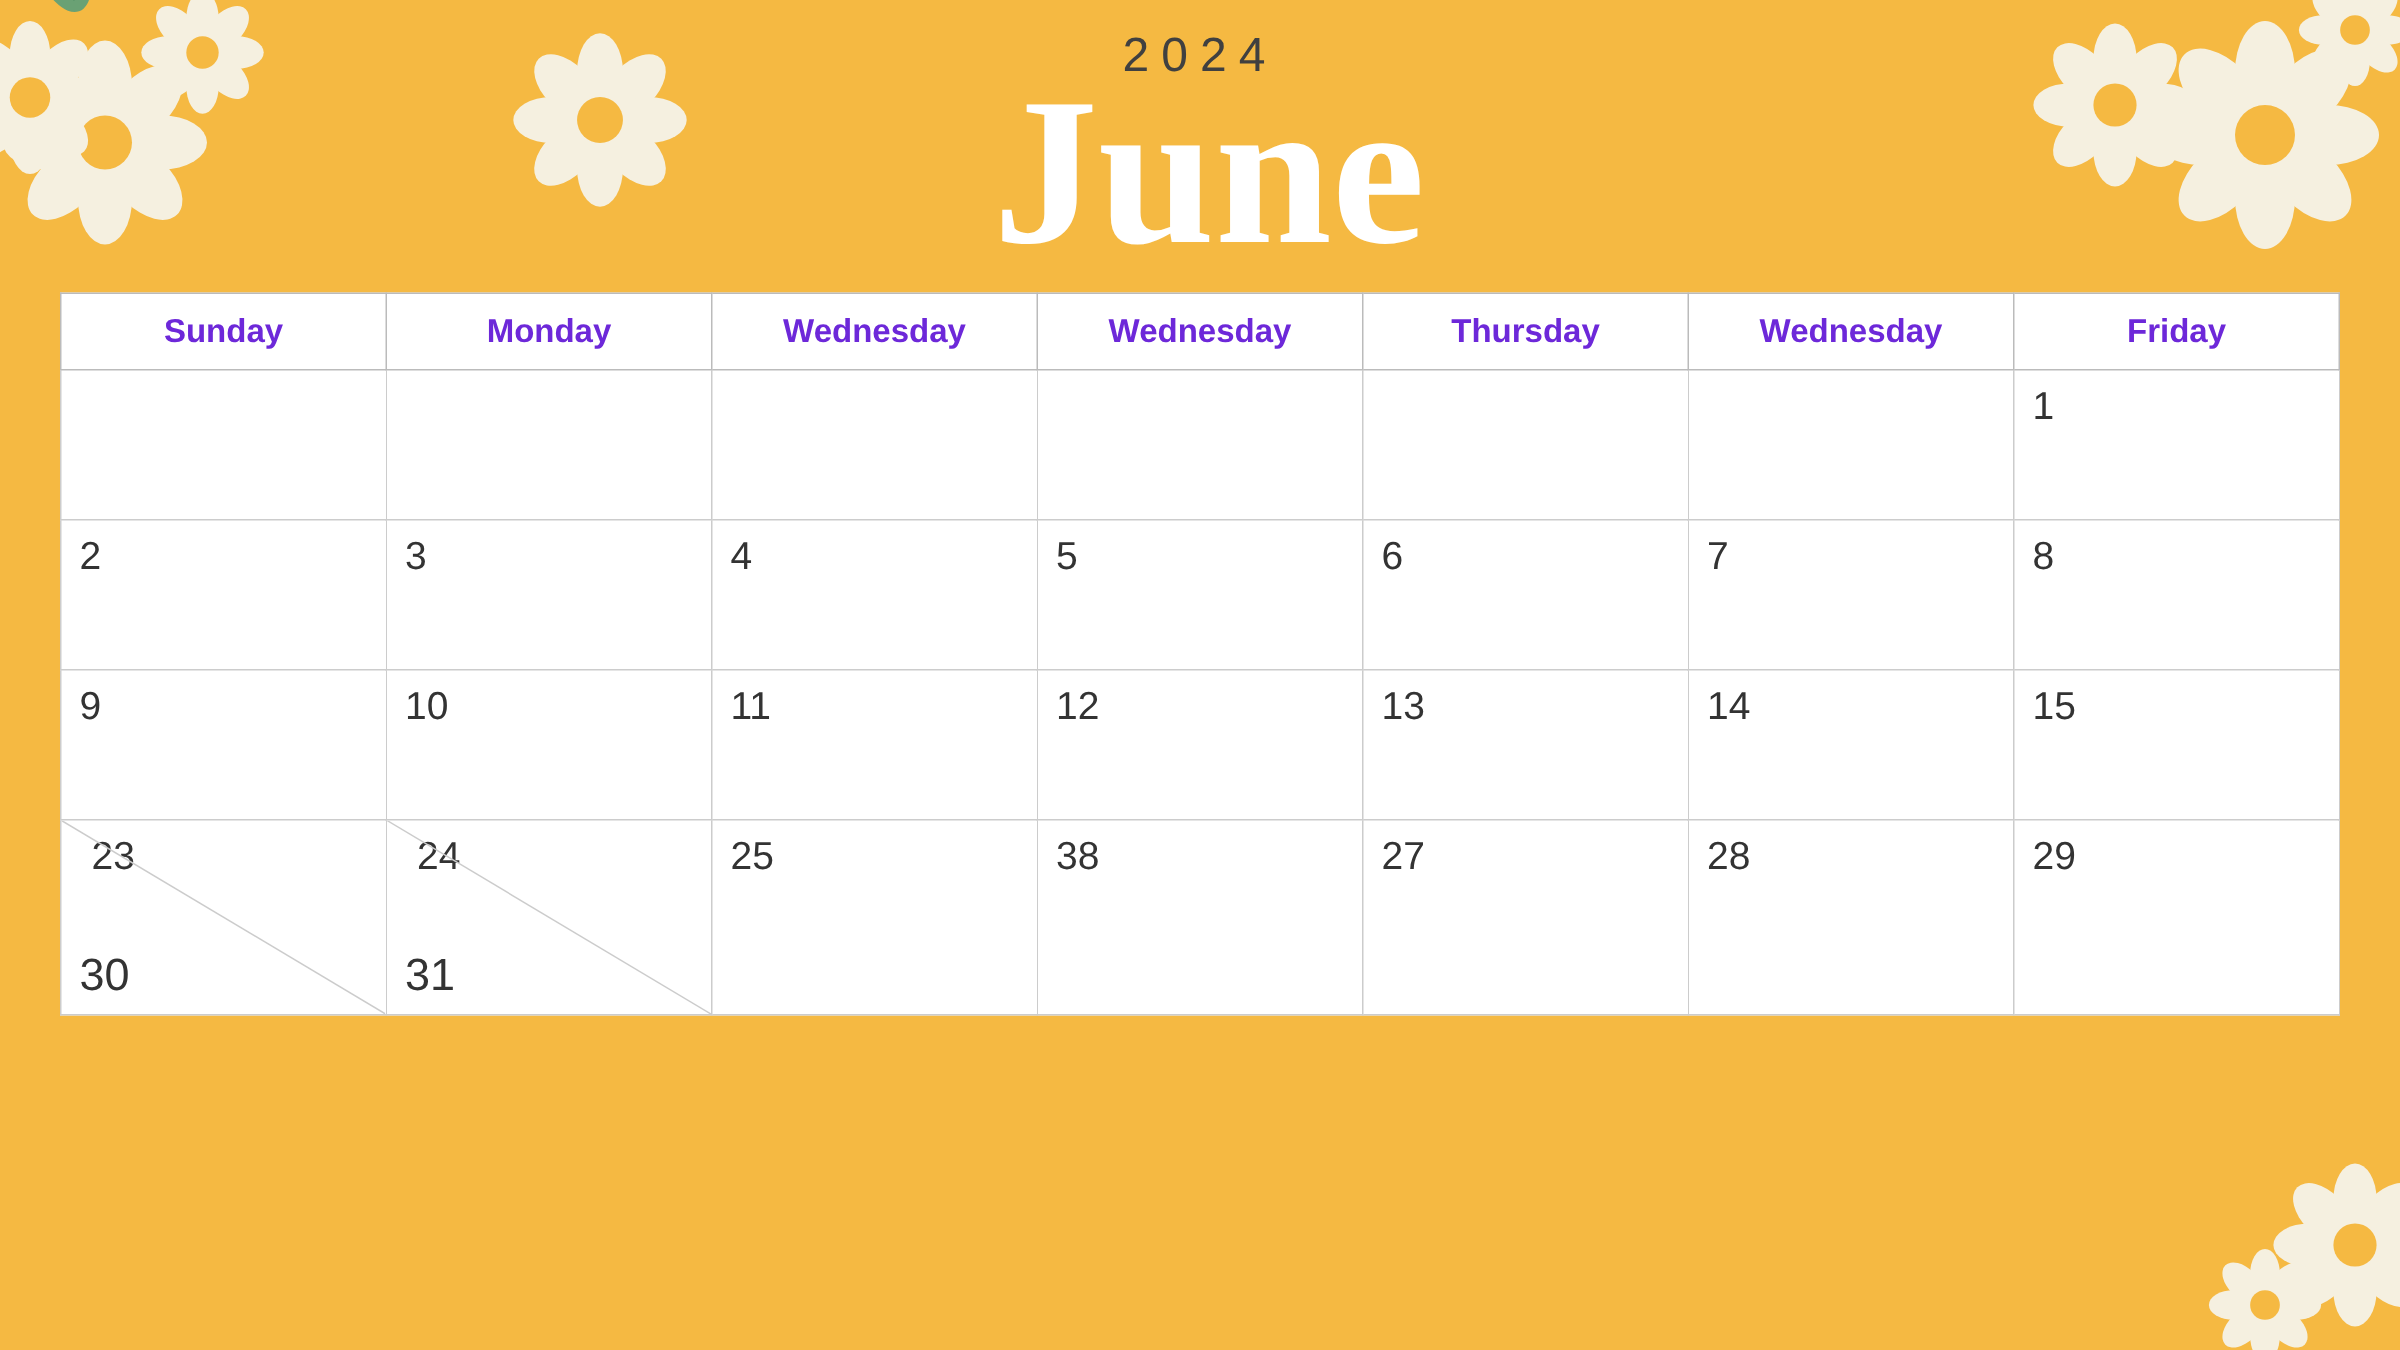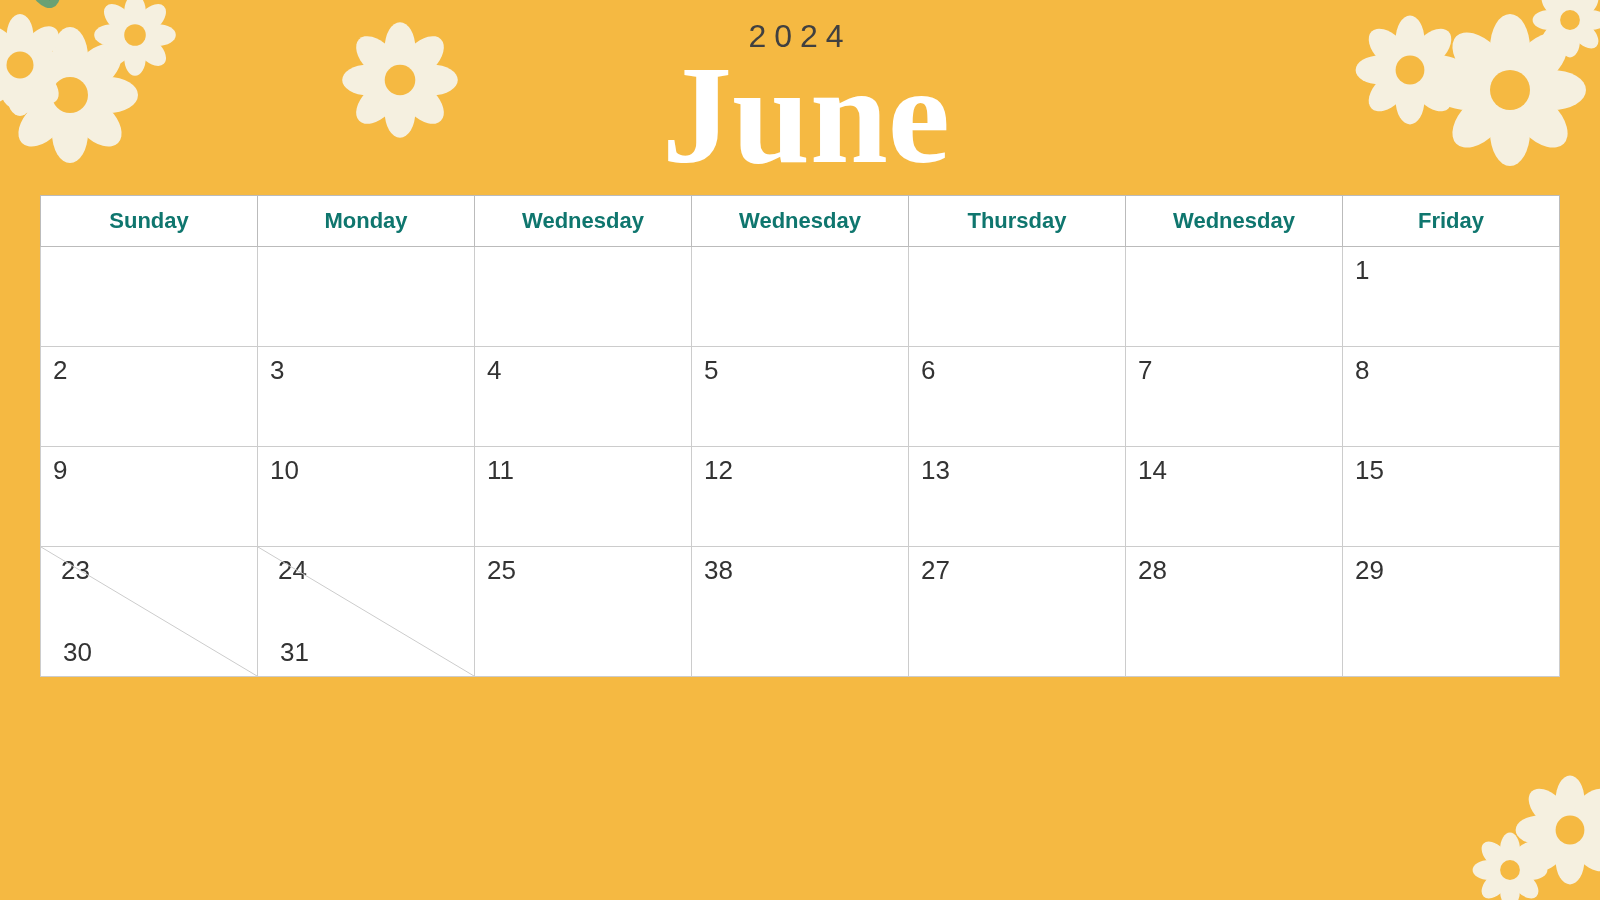--- a/index.html
+++ b/index.html
@@ -60,21 +60,21 @@
     }
 
     .calendar-table th {
       border: 1px solid #bbb;
       padding: 12px 0;
       text-align: center;
       font-size: 22px;
       font-weight: bold;
       font-family: Arial, sans-serif;
       background: #fff;
-      color: #0f766e;
+      color: #6d28d9;
     }
 
     .calendar-table td {
       border: 1px solid #ccc;
       width: calc(100% / 7);
       height: 100px;
       vertical-align: top;
       padding: 8px 12px;
       font-size: 26px;
       color: #333;
@@ -97,22 +97,22 @@
     .split-cell .top-num {
       position: absolute;
       top: 8px;
       left: 20px;
       font-size: 26px;
     }
 
     .split-cell .bottom-num {
       position: absolute;
       bottom: 8px;
-      left: 22px;
-      font-size: 26px;
+      left: 12px;
+      font-size: 30px;
     }
 
     .split-cell .diagonal-line {
       position: absolute;
       top: 0;
       left: 0;
       width: 100%;
       height: 100%;
     }
 

